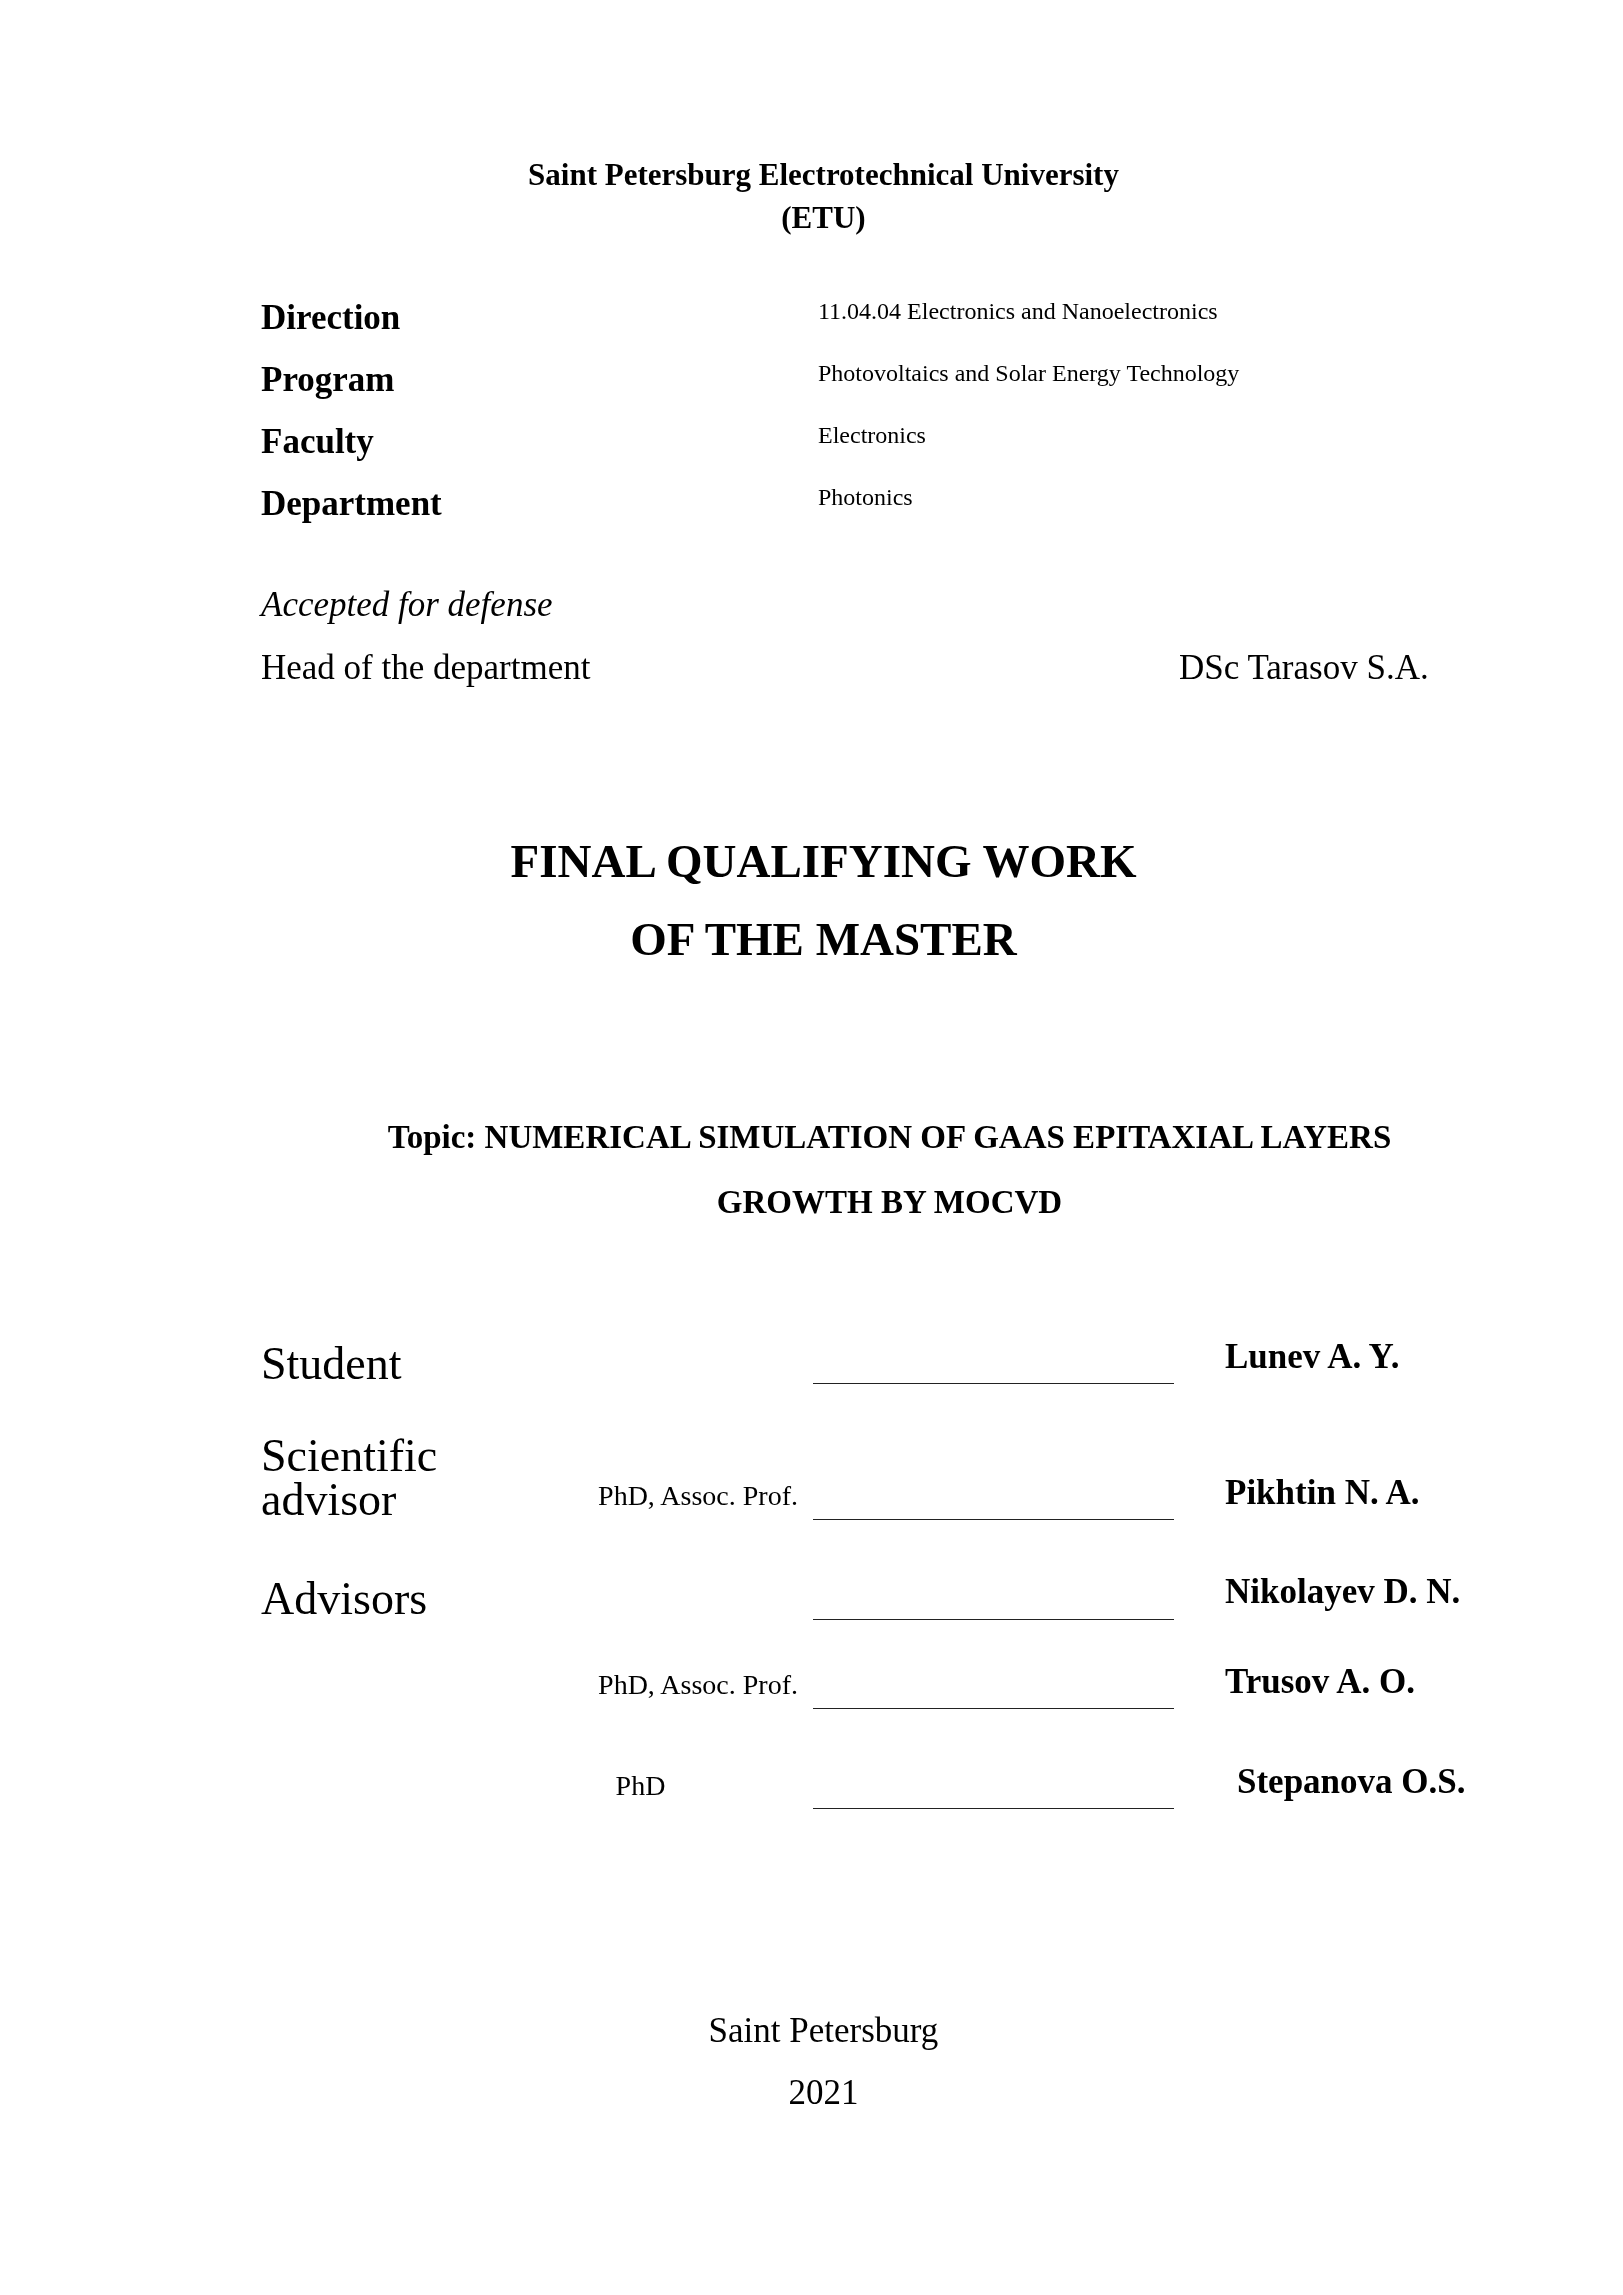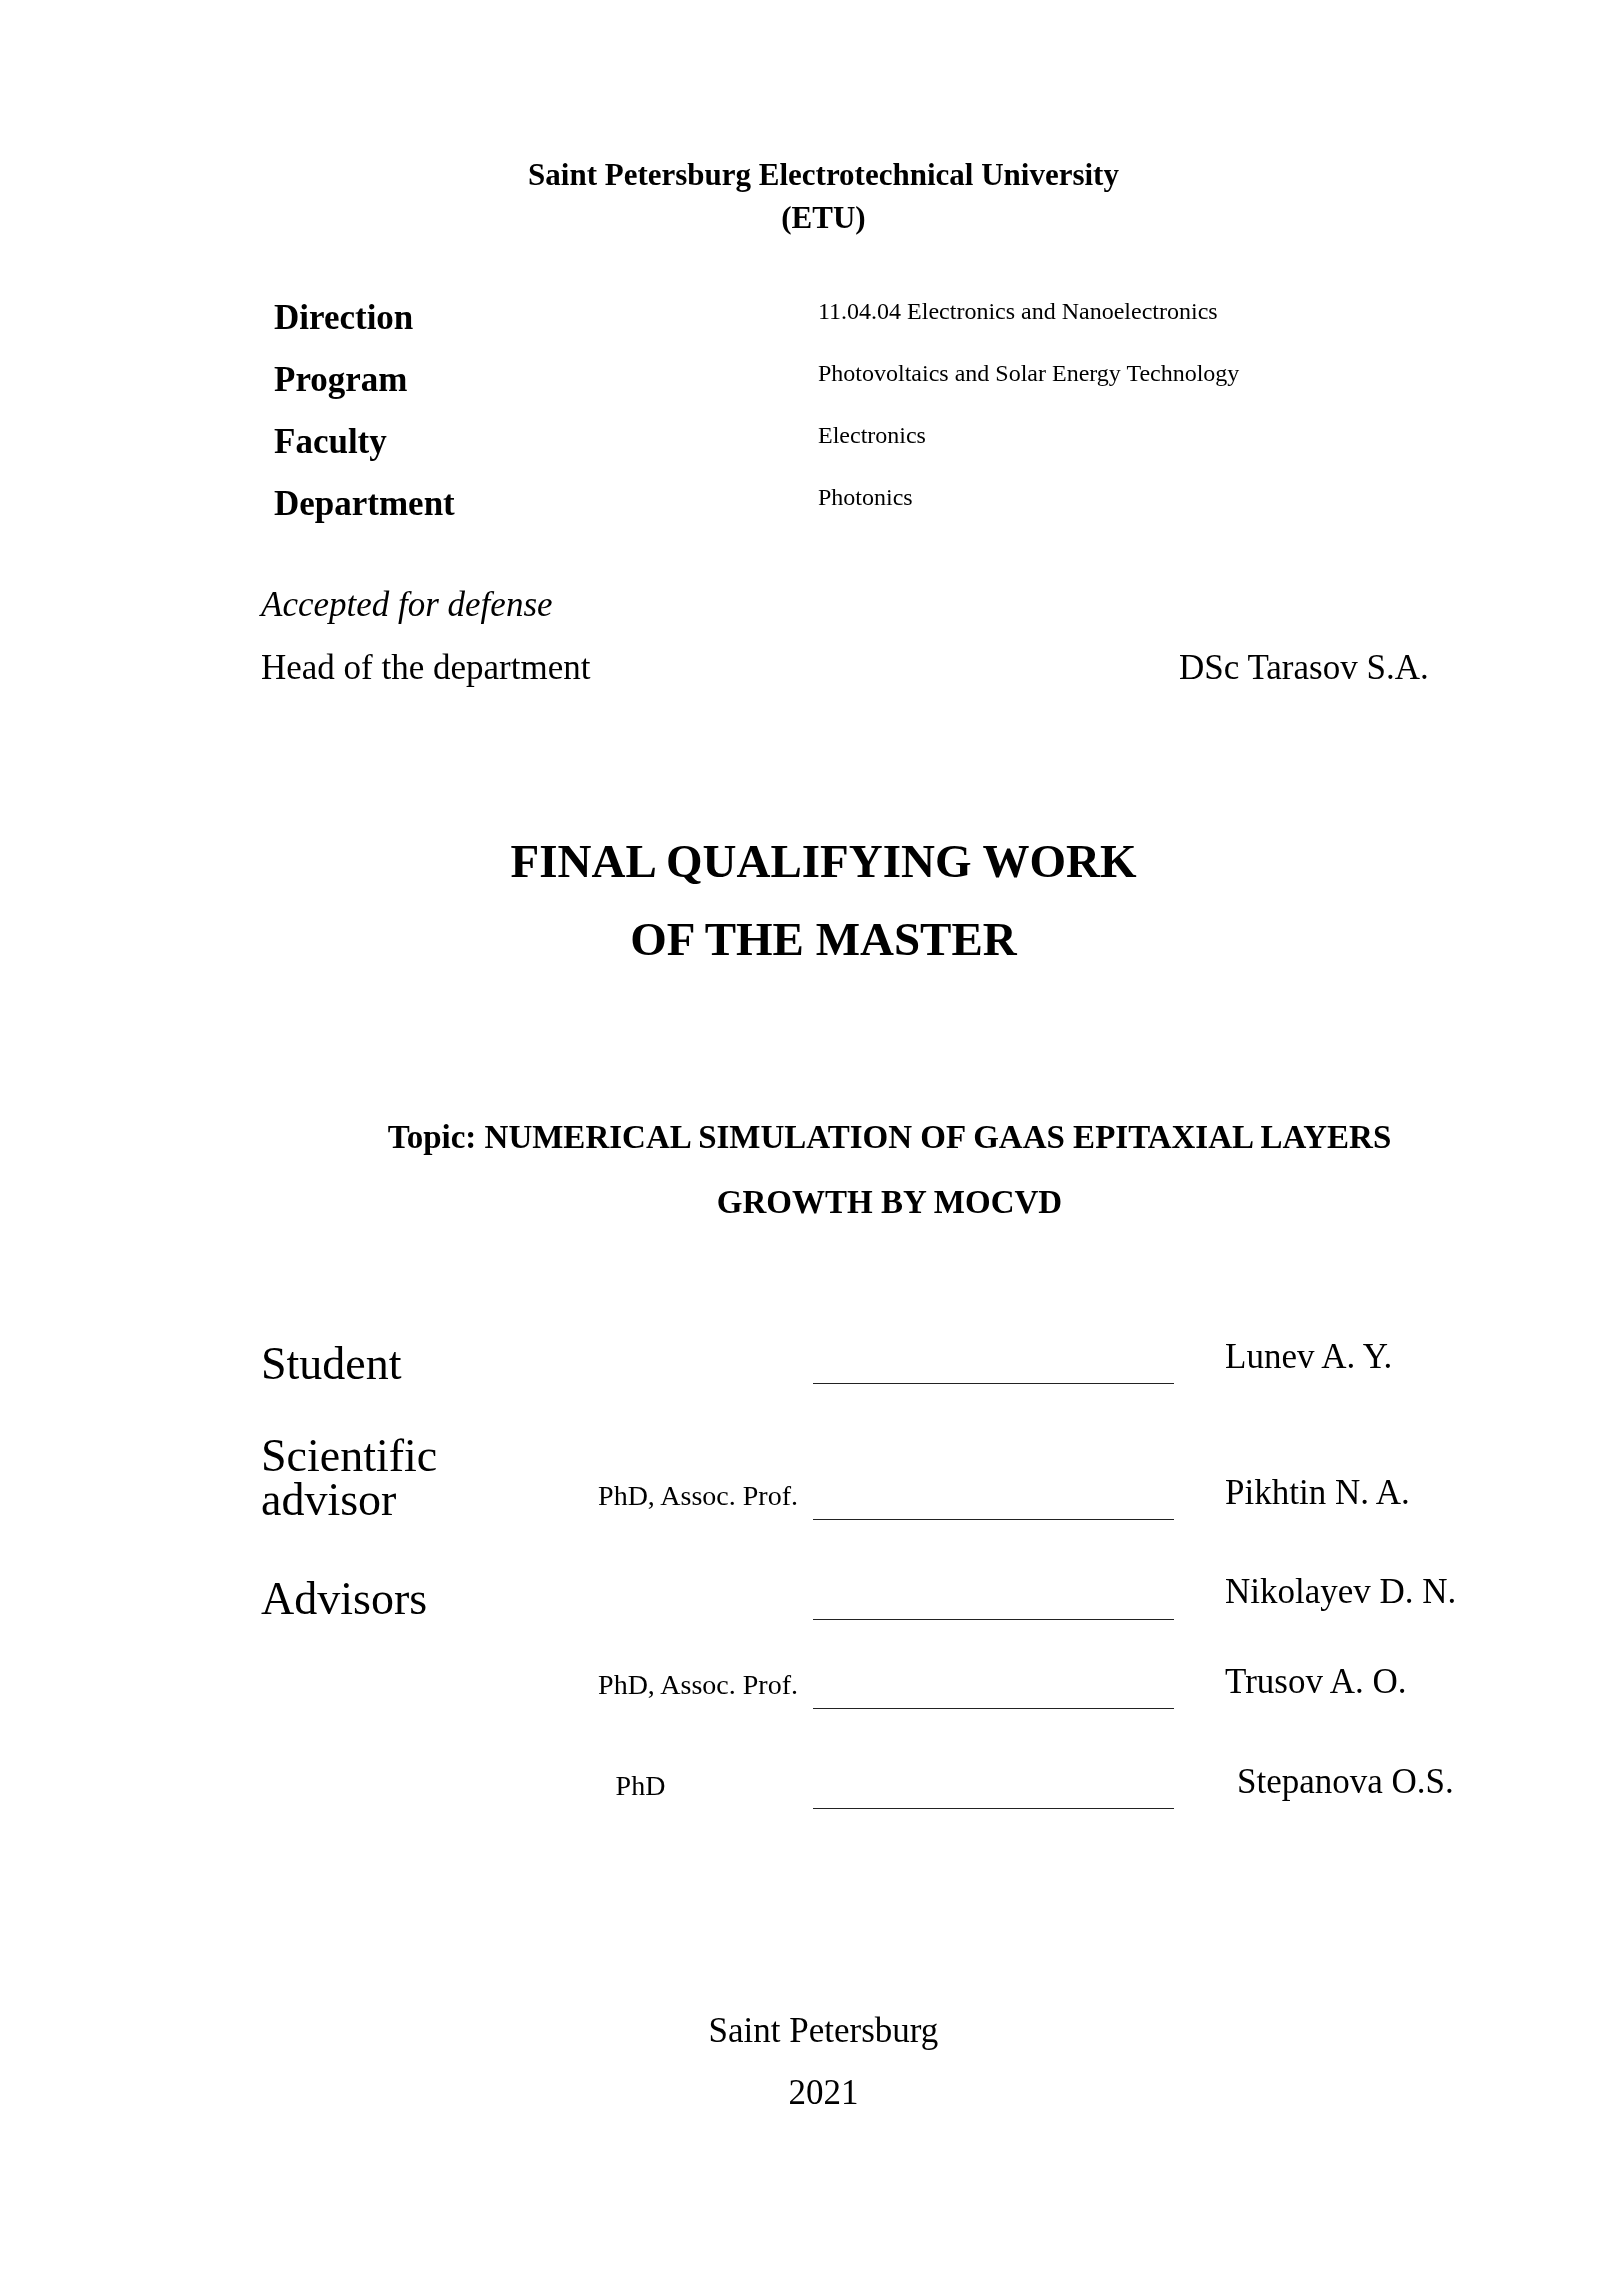--- a/index.html
+++ b/index.html
@@ -1,30 +1,30 @@
 <!DOCTYPE html>
 <html style="font-size:12.6px"><head>
 <meta charset="utf-8">
 <style>
   html, body { margin: 0; padding: 0; background: #ffffff; }
   body { width: 1623px; height: 2295px; position: relative; overflow: hidden;
          font-family: "Liberation Serif", "DejaVu Serif", serif; color: #000; }
   .abs { position: absolute; white-space: nowrap; padding-left: 12px; }
   .center { left: 0; width: 1623px; text-align: center; }
   .uni { font-weight: bold; font-size: 31px; }
-  .row-label { left: 249px; font-weight: bold; font-size: 35px; margin-left: 13px; }
+  .row-label { left: 249px; font-weight: bold; font-size: 35px; }
   .row-value { left: 806px; font-size: 24px; }
   .text45 { font-size: 35px; }
   .italic { font-style: italic; }
   .title { font-weight: bold; font-size: 47px; }
   .topic { font-weight: bold; font-size: 33px; }
   .role { left: 249px; font-size: 46px; }
   .degree { font-size: 28px; text-align: right; width: 236px; left: 550px; }
   .sigline { left: 813px; width: 349px; height: 0; border-bottom: 1.6px solid #222; }
-  .name { left: 1213px; font-size: 35px; }
+  .name { left: 1213px; font-size: 35px; font-weight: bold; }
 </style>
 </head>
 <body>
 
 <div class="abs center uni" style="top:157px;">Saint Petersburg Electrotechnical University</div>
 <div class="abs center uni" style="top:200px;">(ETU)</div>
 
 <div class="abs row-label" style="top:298px;">Direction</div>
 <div class="abs row-value" style="top:298px;">11.04.04 Electronics and Nanoelectronics</div>
 <div class="abs row-label" style="top:360px;">Program</div>

